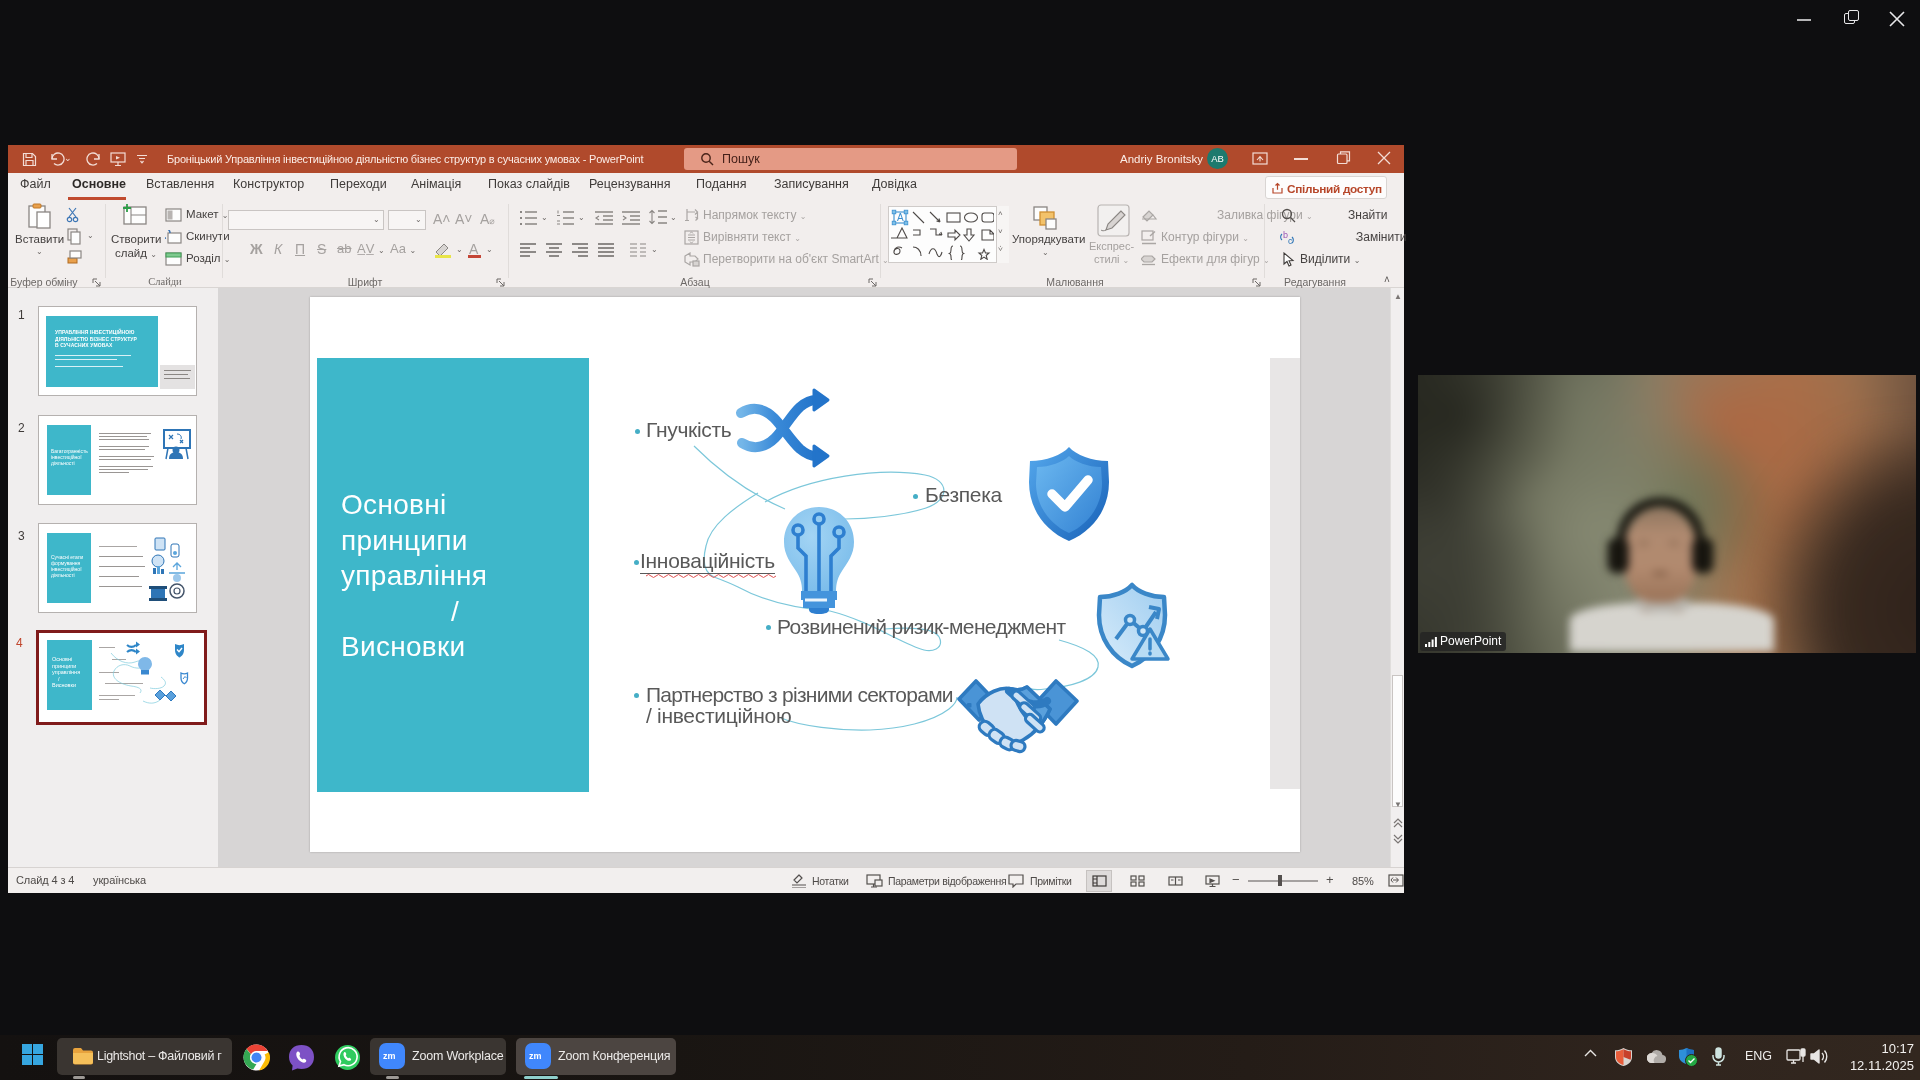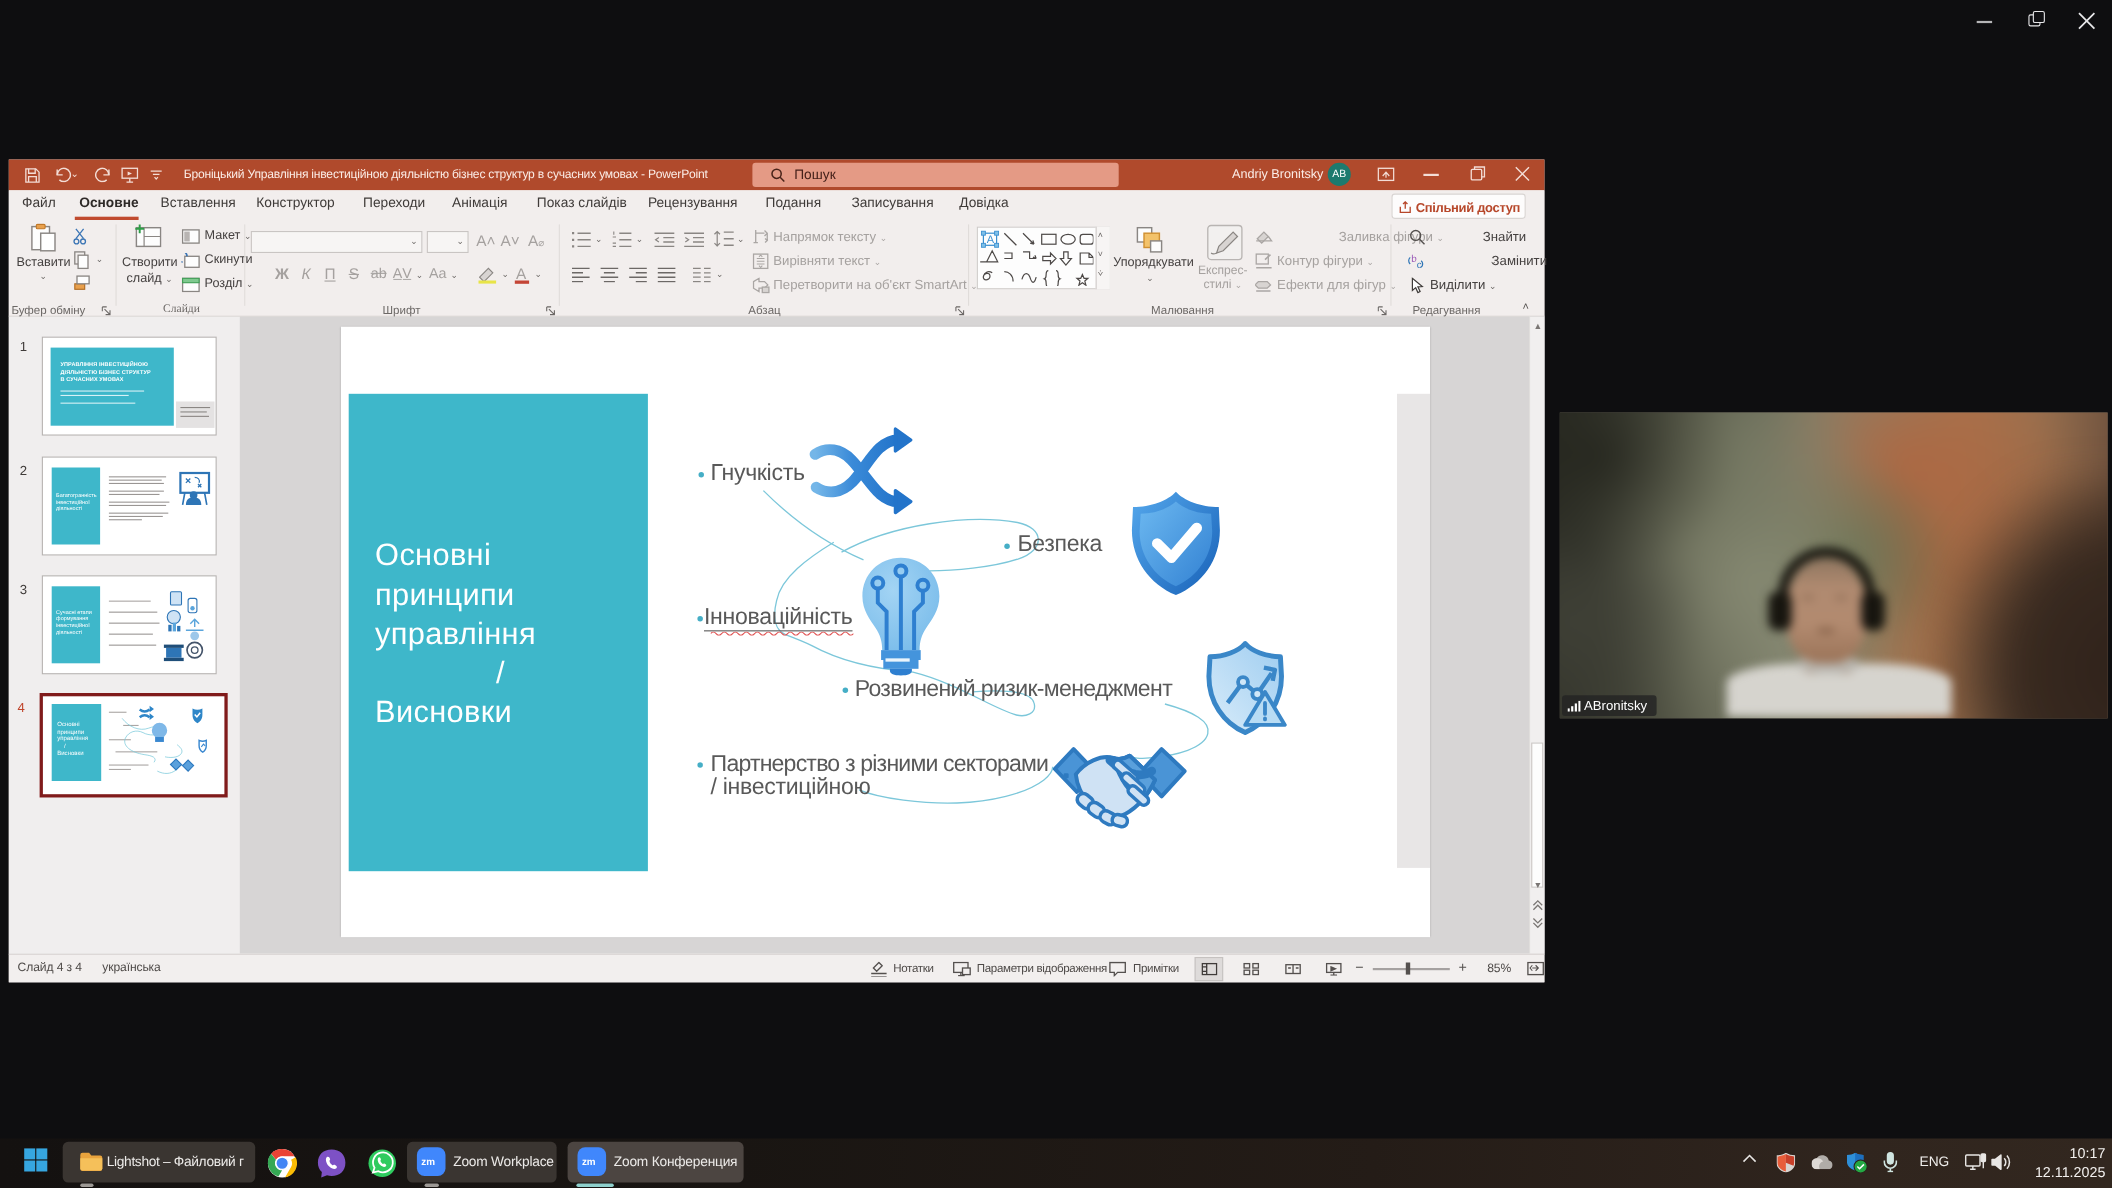--- a/index.html
+++ b/index.html
@@ -666,21 +666,21 @@
       <div class="abs" style="left:74px;top:80px;width:17px;height:4px;background:#7a573f;border-radius:2px;"></div>
     </div>
 
     <div class="abs" style="left:2px;top:257px;width:86px;height:19px;background:rgba(35,35,35,.8);border-radius:3px;"></div>
     <svg class="abs" style="left:7px;top:262px;" width="12" height="10">
         <rect x="0" y="7" width="2" height="3" fill="#fff"></rect>
         <rect x="3.3" y="5" width="2" height="5" fill="#fff"></rect>
         <rect x="6.6" y="2.5" width="2" height="7.5" fill="#fff"></rect>
         <rect x="9.9" y="0" width="2" height="10" fill="#fff"></rect>
       </svg>
-    <div class="abs" style="left:22px;top:259px;font-size:12px;color:#fff;">ABronitsky</div>
+    <div class="abs" style="left:22px;top:259px;font-size:12px;color:#fff;">PowerPoint</div>
   </div>
 
   <div id="taskbar">
 
     <div class="abs" style="left:22px;top:9px;width:9.5px;height:9.5px;background:#36a6e0;"></div>
     <div class="abs" style="left:33px;top:9px;width:9.5px;height:9.5px;background:#36a6e0;"></div>
     <div class="abs" style="left:22px;top:20px;width:9.5px;height:9.5px;background:#36a6e0;"></div>
     <div class="abs" style="left:33px;top:20px;width:9.5px;height:9.5px;background:#36a6e0;"></div>
 
     <div class="tbtn" style="left:57px;width:175px;">

